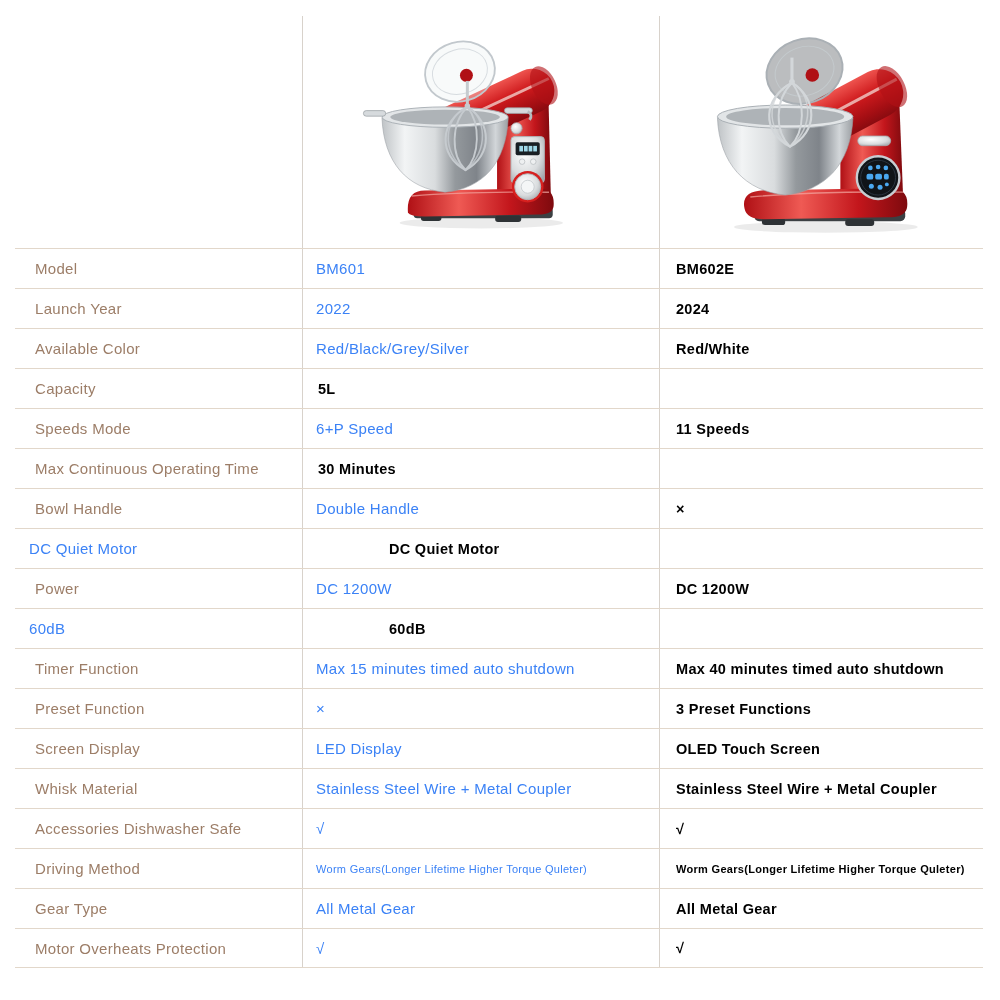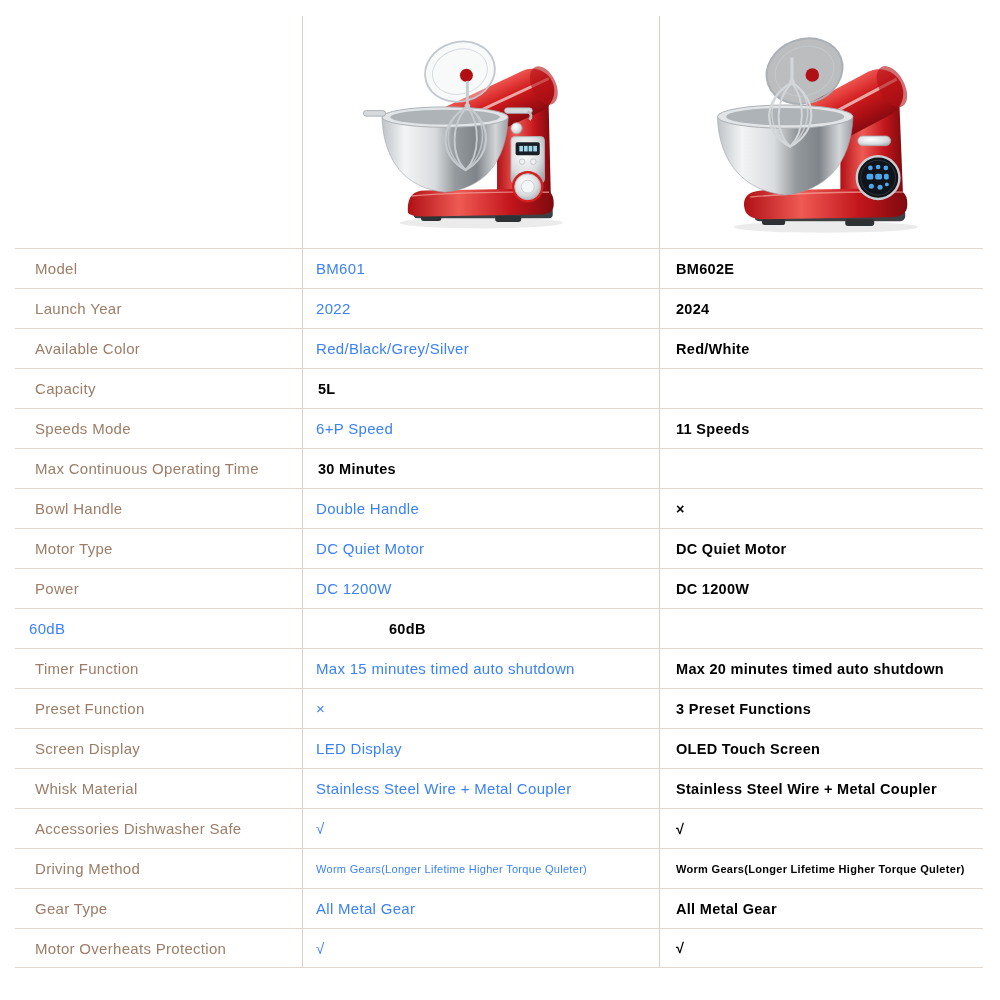--- a/index.html
+++ b/index.html
@@ -271,40 +271,39 @@
       <div class="c3">30 Minutes</div>
     </div>
 
     <div class="row">
       <div class="c1">Bowl Handle</div>
       <div class="c2">Double Handle</div>
       <div class="c3">×</div>
     </div>
 
     <div class="row">
-      <div class="c1">Motor Type</div>
       <div class="c2">DC Quiet Motor</div>
       <div class="c3">DC Quiet Motor</div>
     </div>
 
     <div class="row">
       <div class="c1">Power</div>
       <div class="c2">DC 1200W</div>
       <div class="c3">DC 1200W</div>
     </div>
 
     <div class="row">
       <div class="c2">60dB</div>
       <div class="c3">60dB</div>
     </div>
 
     <div class="row">
       <div class="c1">Timer Function</div>
       <div class="c2">Max 15 minutes timed auto shutdown</div>
-      <div class="c3">Max 20 minutes timed auto shutdown</div>
+      <div class="c3">Max 40 minutes timed auto shutdown</div>
     </div>
 
     <div class="row">
       <div class="c1">Preset Function</div>
       <div class="c2">×</div>
       <div class="c3">3 Preset Functions</div>
     </div>
 
     <div class="row">
       <div class="c1">Screen Display</div>

